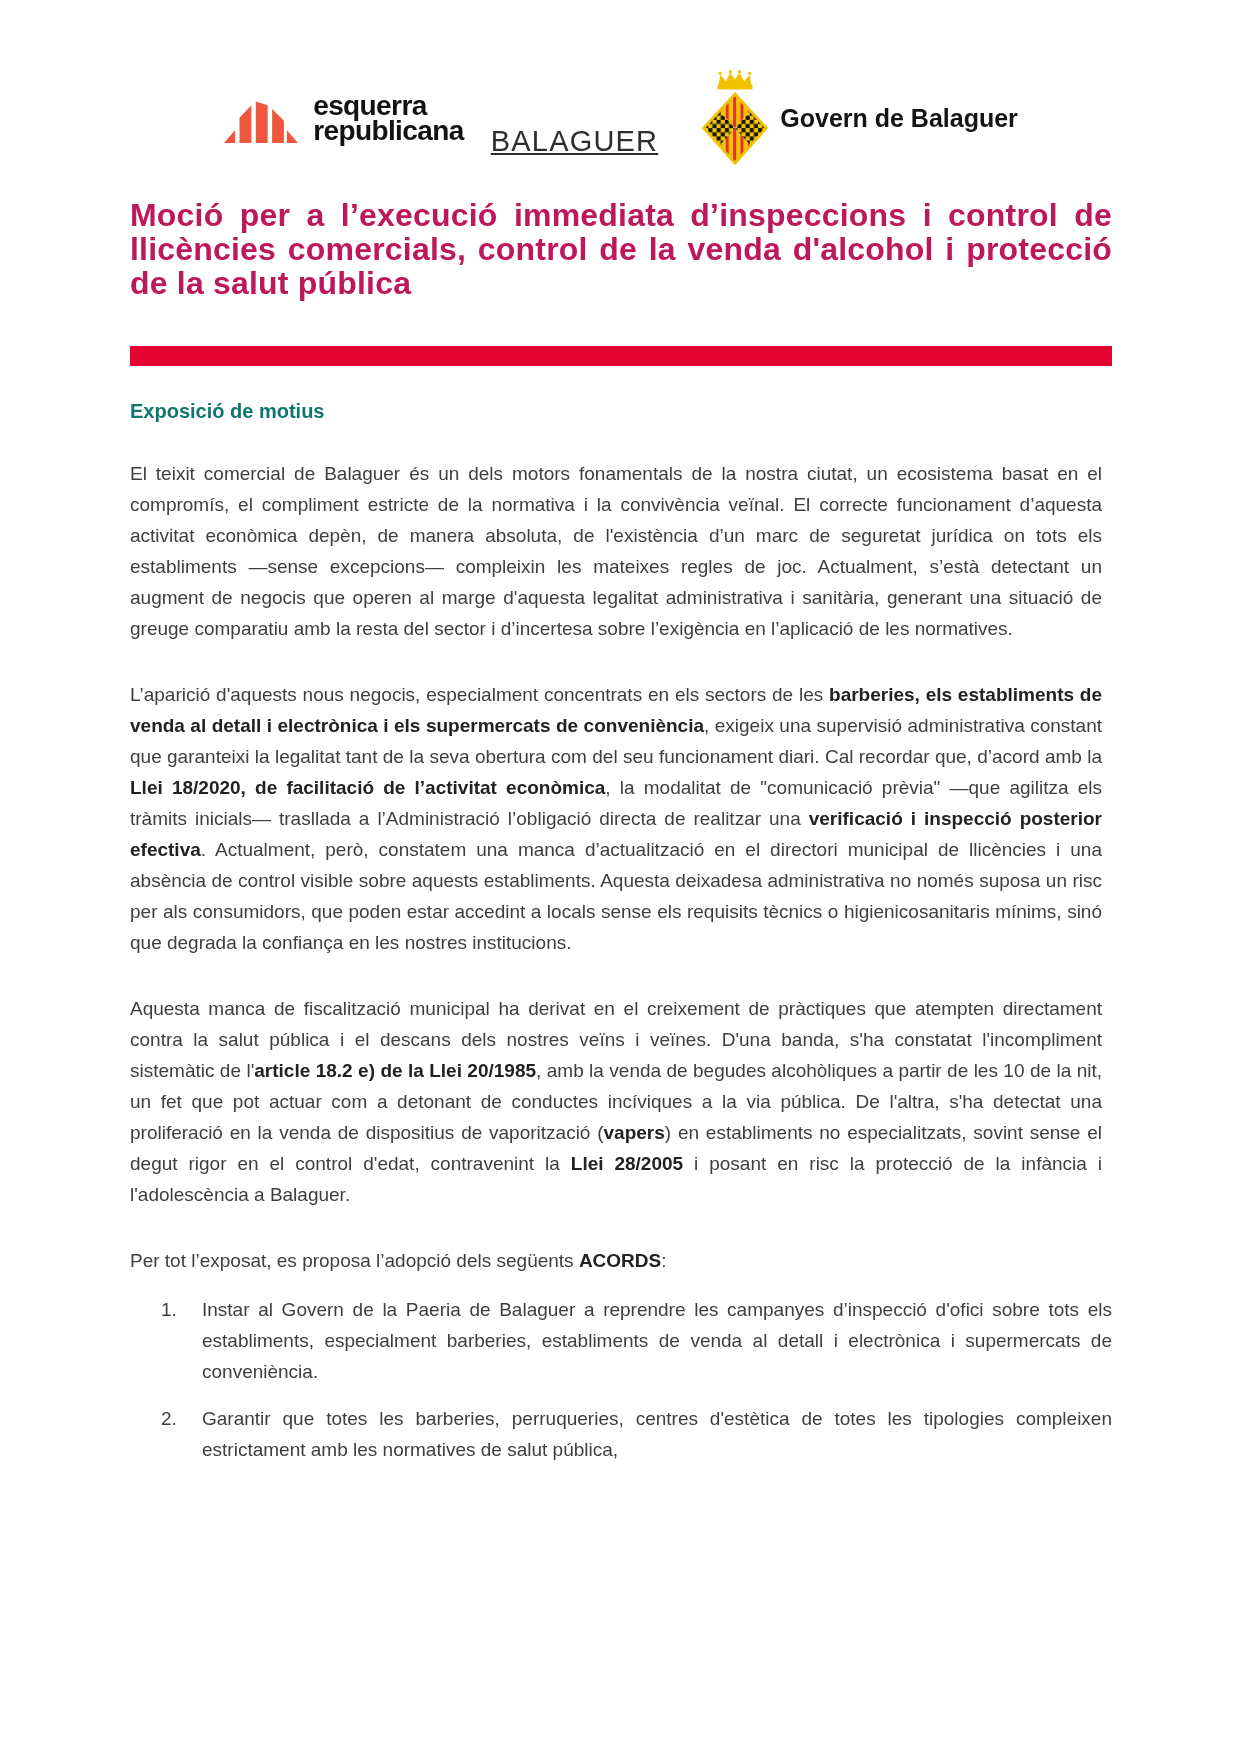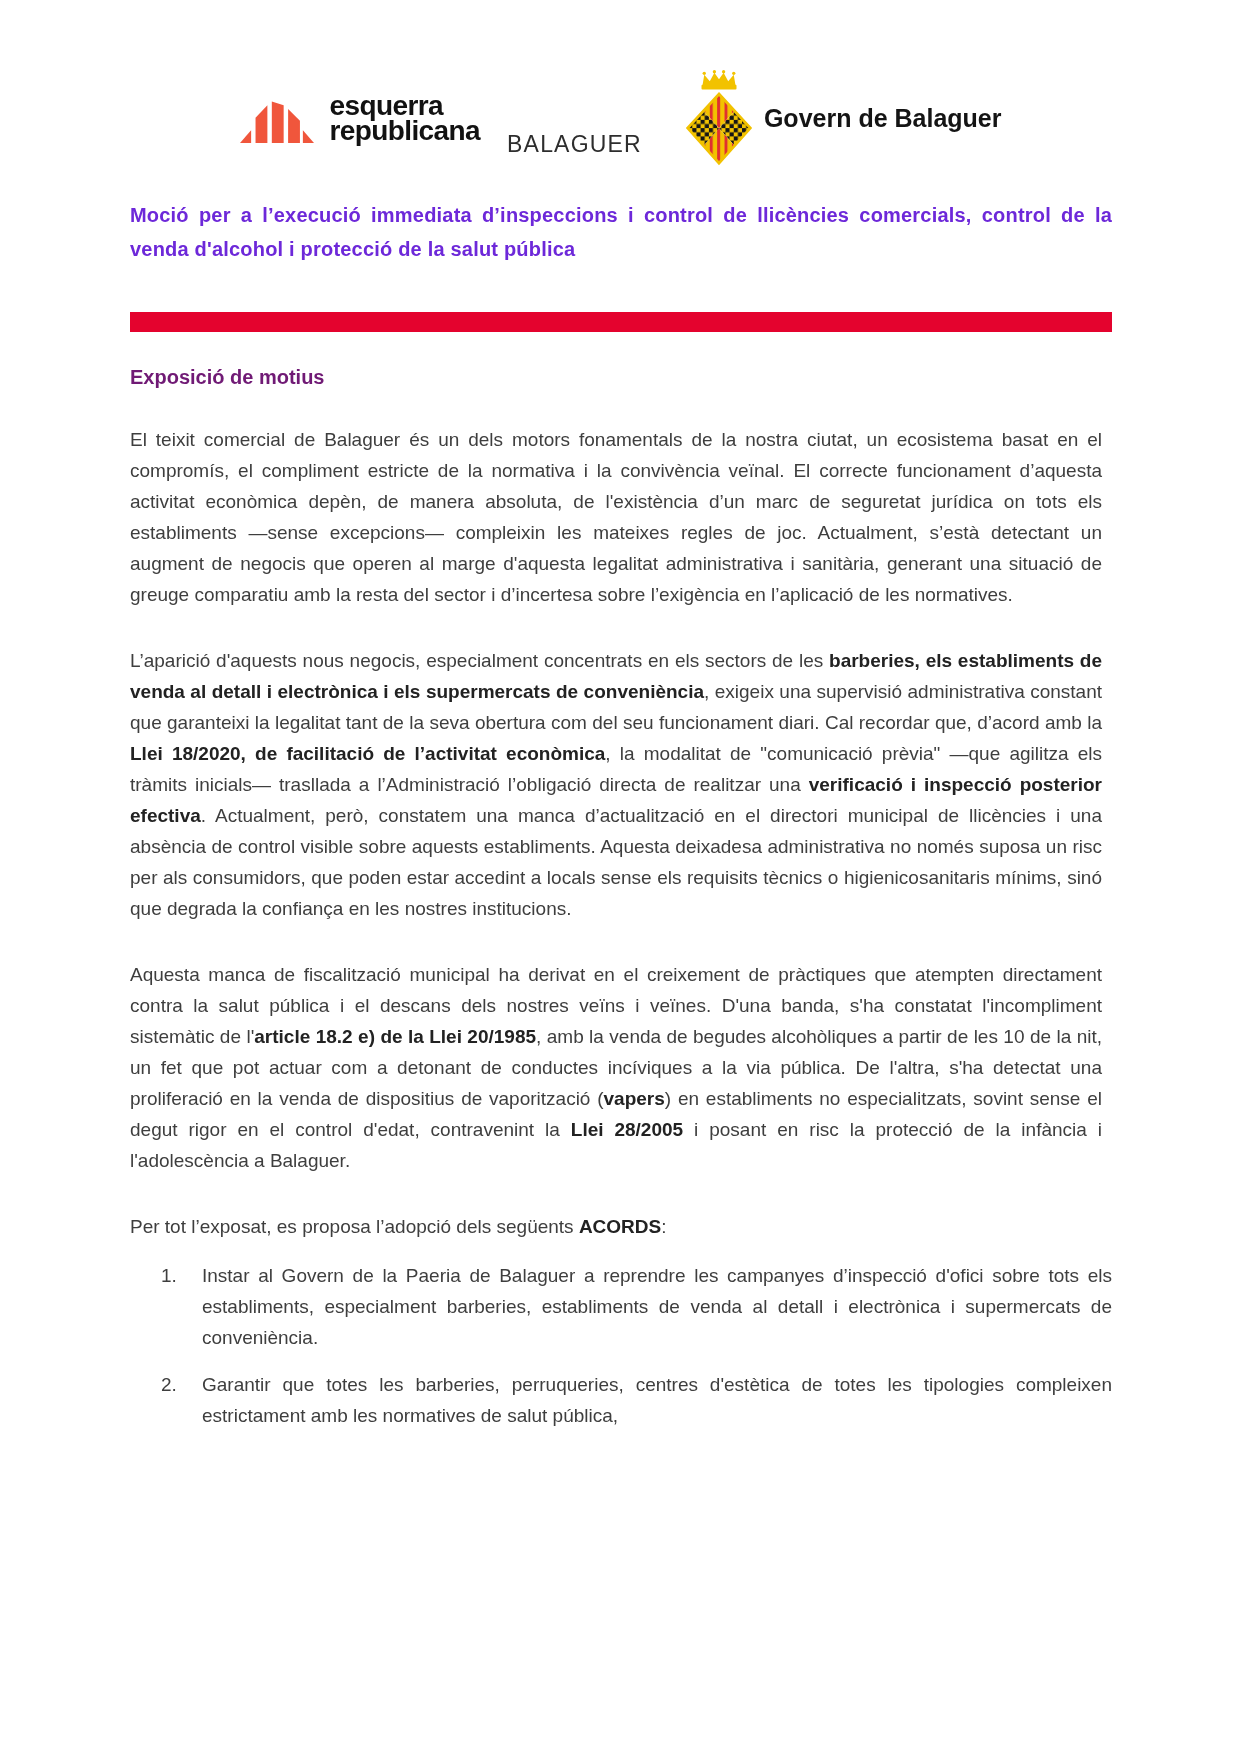--- a/index.html
+++ b/index.html
@@ -27,41 +27,41 @@
   .erc-block{display:flex;align-items:flex-end;gap:15px;}
   .erc-mark{width:74px;height:46px;display:block;}
   .erc-mark polygon{fill:var(--erc-orange);}
   .erc-wordmark{
     display:flex;flex-direction:column;
     font-weight:800;font-size:28px;line-height:25px;
     letter-spacing:-0.6px;color:#121212;
   }
   .balaguer-label{
     margin-left:27px;align-self:flex-end;padding-bottom:6px;
-    font-size:23px;letter-spacing:1.2px;color:#2d2d2d;
+    font-size:29px;letter-spacing:1.2px;color:#2d2d2d;text-decoration:underline;
   }
   .crest{width:70px;height:96px;margin-left:42px;display:block;}
   .crest .gold{fill:var(--gold);}
   .crest .outline{fill:none;stroke:var(--gold);stroke-width:3;}
   .paeria-label{
     margin-left:10px;font-size:25px;font-weight:700;color:#141414;
   }
   
   .doc-title{
     margin:34px 0 0 0;
-    font-size:20px;line-height:34px;font-weight:700;
-    color:#6d28d9;text-align:justify;letter-spacing:0.2px;
+    font-size:32px;line-height:34px;font-weight:700;
+    color:#be185d;text-align:justify;letter-spacing:0.2px;
   }
   .accent-bar{
     margin-top:46px;height:20px;width:100%;
     background:var(--accent-red);
   }
   .section-heading{
     margin:34px 0 0 0;
-    font-size:20px;font-weight:700;color:#701a75;
+    font-size:20px;font-weight:700;color:#0f766e;
   }
   
   .para{
     margin:35px 10px 0 0;
     font-size:19px;line-height:31px;color:#3e3e3e;
     text-align:justify;
   }
   .para b{font-weight:700;color:#222222;}
   .acords-list{
     list-style:none;margin:18px 0 0 0;padding:0;

